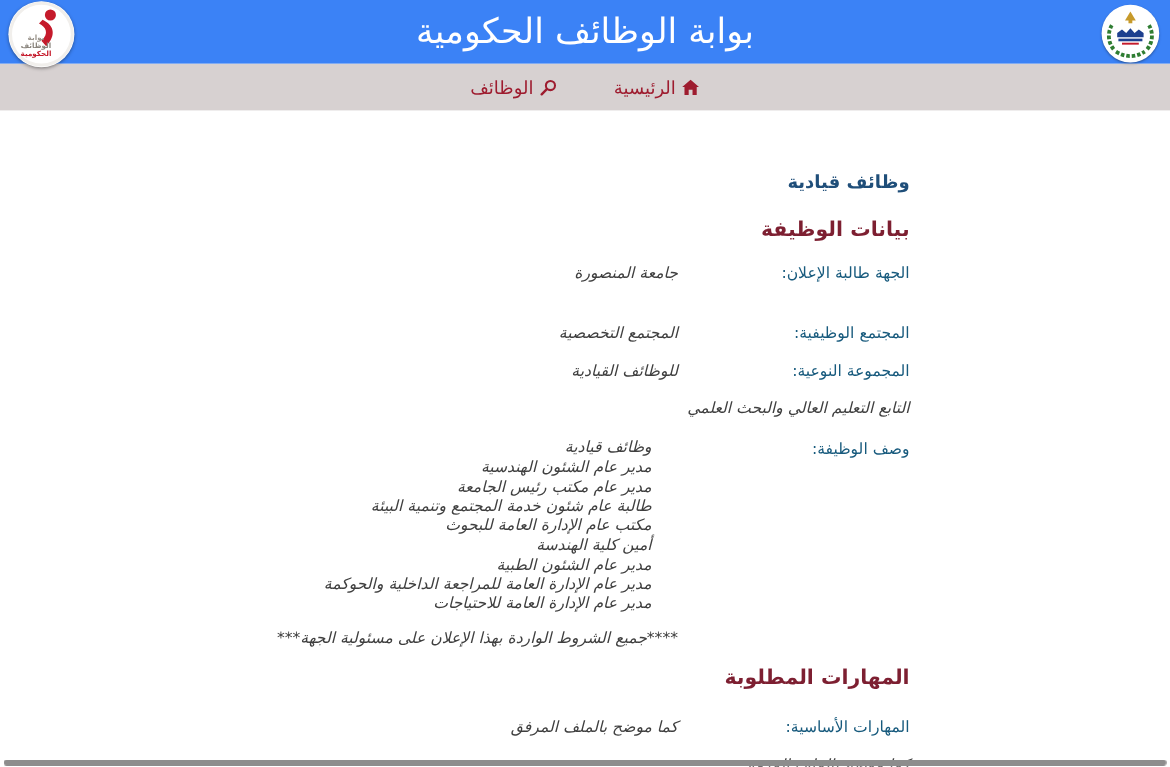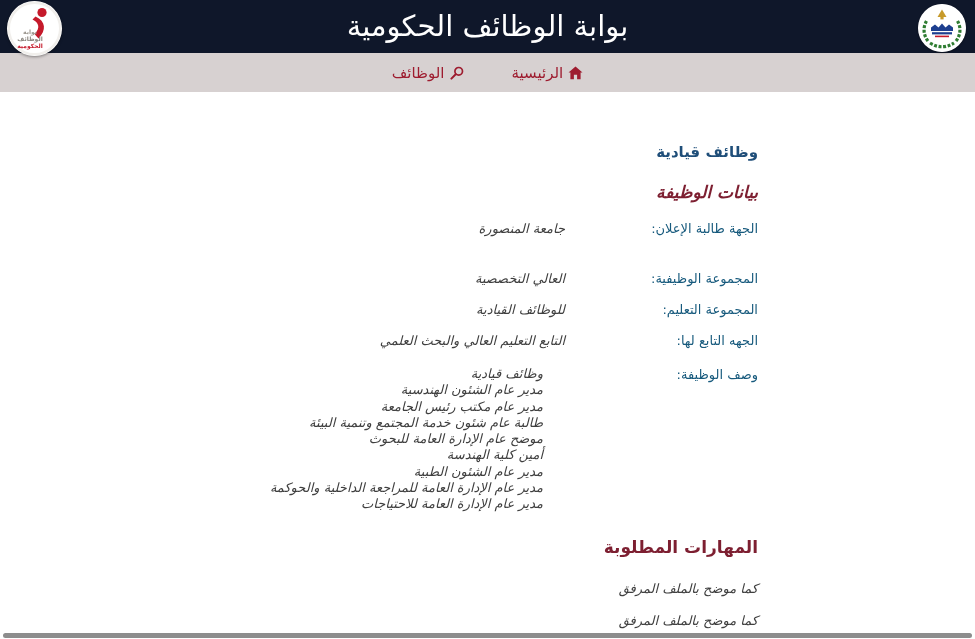--- a/index.html
+++ b/index.html
@@ -1,20 +1,20 @@
 <!DOCTYPE html>
 <html lang="ar" dir="rtl"><head>
 <meta charset="utf-8">
 <style>
   * { margin:0; padding:0; box-sizing:border-box; }
   html,body { width:975px; height:639px; overflow:hidden; background:#ffffff;
               font-family:"DejaVu Sans","Liberation Sans",sans-serif; }
 
   
-  .app-header { position:relative; height:53px; background:#0f172a; }
+  .app-header { position:relative; height:53px; background:#3b82f6; }
   .app-header .site-title {
       color:#ffffff; text-align:center; font-size:29px; font-weight:400;
       line-height:53px; letter-spacing:0;
   }
   .logo-portal {
       position:absolute; left:7px; top:1px; width:55px; height:55px;
       border-radius:50%; background:#ffffff; z-index:5;
       box-shadow:0 1px 3px rgba(0,0,0,.4); overflow:hidden;
   }
   .logo-portal svg { position:absolute; inset:0; }
@@ -41,21 +41,21 @@
       color:#9e1c2f; font-size:15px; text-decoration:none;
   }
   .nav-item svg { flex:0 0 auto; }
 
   
   .content { width:541px; margin:0 auto; padding-top:50px; text-align:right; }
   .page-title   { font-size:15px; font-weight:700; color:#1f4e79;
                   line-height:20px; margin-bottom:20px; }
   .section-heading { font-size:17px; font-weight:700; color:#7d1f31;
                   line-height:20px; }
-  .section-heading.job    { margin-bottom:18px;font-style:italic; }
+  .section-heading.job    { margin-bottom:18px; }
   .section-heading.skills { margin-bottom:23px; }
 
   .field-row { display:flex; font-size:13px; line-height:18px; margin-bottom:13px; }
   .field-row.gap-lg   { margin-bottom:32px; }
   .field-row.gap-md   { margin-bottom:16px; }
   .field-row.gap-sm   { margin-bottom:11px; }
   .field-row.gap-last { margin-bottom:14px; }
   .field-label { width:193px; color:#175a7d; }
   .field-value { flex:1; color:#3f3f3f;font-style:italic; }
 
@@ -127,56 +127,57 @@
   <h2 class="page-title">وظائف قيادية</h2>
 
   <h3 class="section-heading job">بيانات الوظيفة</h3>
 
   <div class="field-row gap-lg">
     <div class="field-label">الجهة طالبة الإعلان:</div>
     <div class="field-value">جامعة المنصورة</div>
   </div>
 
   <div class="field-row">
-    <div class="field-label">المجموعة الوظيفية:</div>
-    <div class="field-value">العالي التخصصية</div>
+    <div class="field-label">المجتمع الوظيفية:</div>
+    <div class="field-value">المجتمع التخصصية</div>
   </div>
 
   <div class="field-row">
-    <div class="field-label">المجموعة التعليم:</div>
+    <div class="field-label">المجموعة النوعية:</div>
     <div class="field-value">للوظائف القيادية</div>
   </div>
 
   <div class="field-row gap-md">
-    <div class="field-label">الجهه التابع لها:</div>
     <div class="field-value">التابع التعليم العالي والبحث العلمي</div>
   </div>
 
   <div class="field-row gap-sm">
     <div class="field-label">وصف الوظيفة:</div>
     <div class="field-value desc-value">
       <span class="desc-line">وظائف قيادية</span>
       <span class="desc-line">مدير عام الشئون الهندسية</span>
       <span class="desc-line">مدير عام مكتب رئيس الجامعة</span>
       <span class="desc-line">طالبة عام شئون خدمة المجتمع وتنمية البيئة</span>
-      <span class="desc-line">موضح عام الإدارة العامة للبحوث</span>
+      <span class="desc-line">مكتب عام الإدارة العامة للبحوث</span>
       <span class="desc-line">أمين كلية الهندسة</span>
       <span class="desc-line">مدير عام الشئون الطبية</span>
       <span class="desc-line">مدير عام الإدارة العامة للمراجعة الداخلية والحوكمة</span>
       <span class="desc-line">مدير عام الإدارة العامة للاحتياجات</span>
     </div>
   </div>
 
   <div class="field-row note-row">
     <div class="field-label"></div>
+    <div class="field-value">****جميع الشروط الواردة بهذا الإعلان على مسئولية الجهة***</div>
   </div>
 
   <h3 class="section-heading skills">المهارات المطلوبة</h3>
 
   <div class="field-row gap-last">
+    <div class="field-label">المهارات الأساسية:</div>
     <div class="field-value">كما موضح بالملف المرفق</div>
   </div>
 
   <div class="field-row">
     <div class="field-value">كما موضح بالملف المرفق</div>
   </div>
 
 </main>
 
 <div class="hscrollbar"></div>

